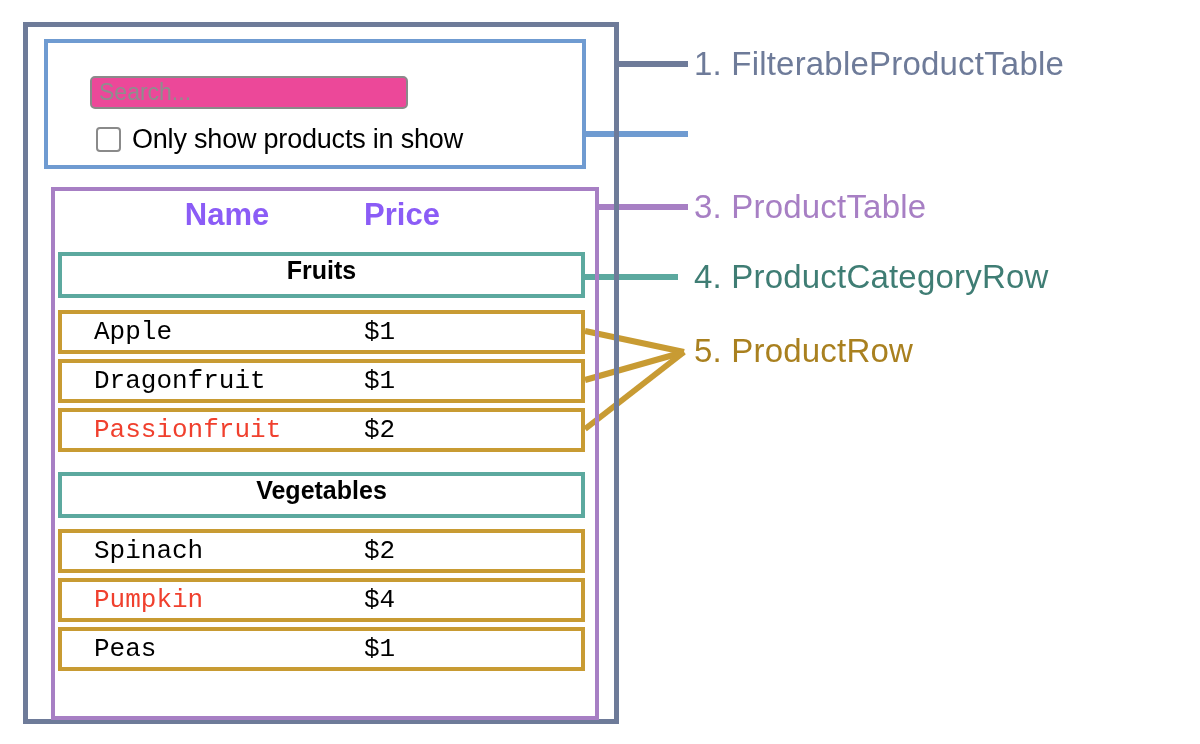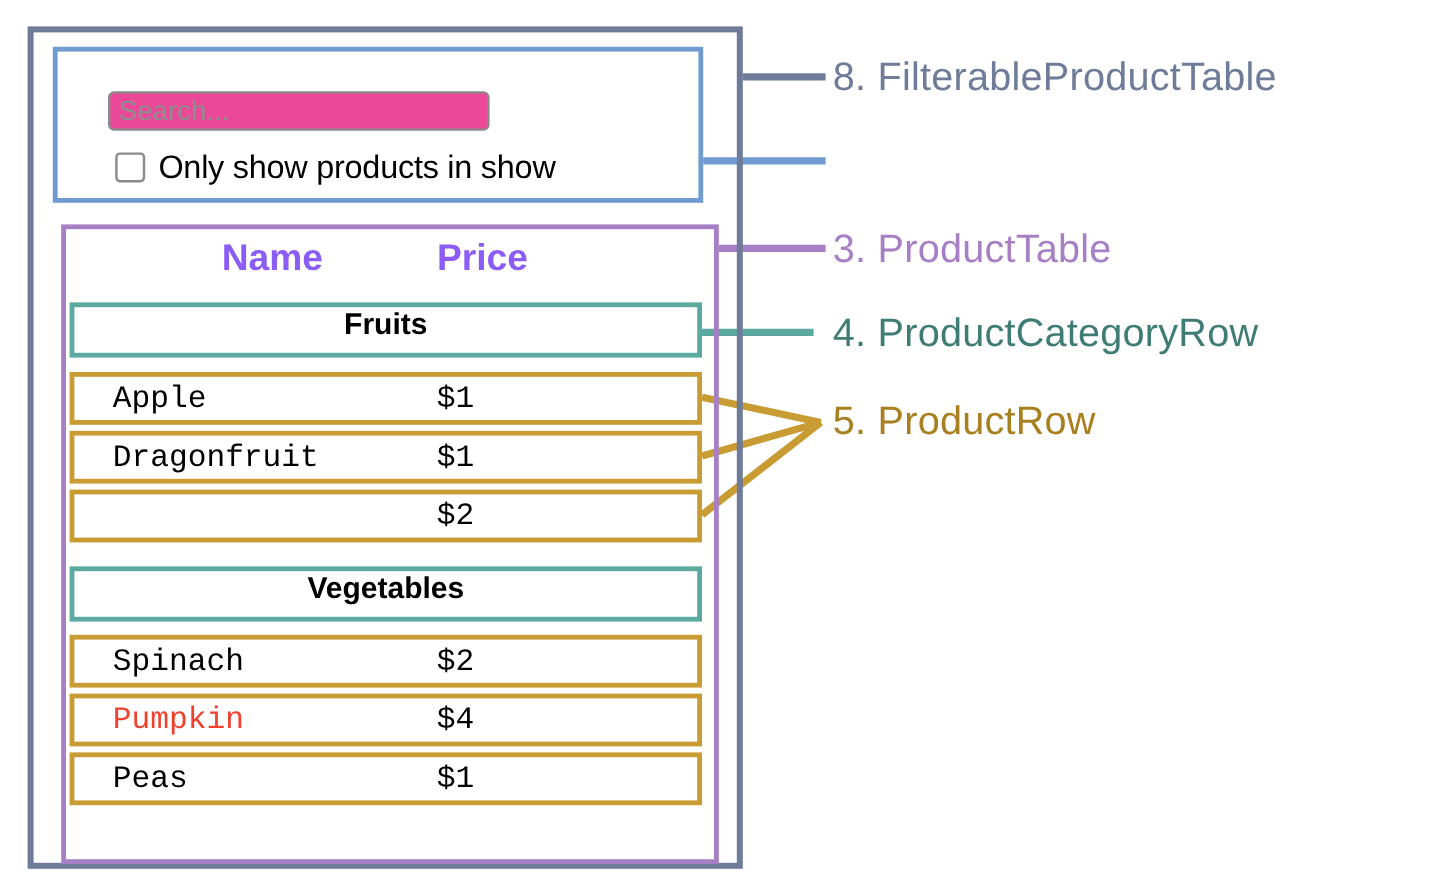--- a/index.html
+++ b/index.html
@@ -182,20 +182,21 @@
     <span class="cell-name">Apple</span>
     <span class="cell-price">$1</span>
   </div>
 
   <div class="row row-product" style="top:359px">
     <span class="cell-name">Dragonfruit</span>
     <span class="cell-price">$1</span>
   </div>
 
   <div class="row row-product" style="top:408px">
+    <span class="cell-name oos">Passionfruit</span>
     <span class="cell-price">$2</span>
   </div>
 
   <div class="row row-category" style="top:472px">
     <span class="cat-label">Vegetables</span>
   </div>
 
   <div class="row row-product" style="top:529px">
     <span class="cell-name">Spinach</span>
     <span class="cell-price">$2</span>
@@ -204,21 +205,21 @@
   <div class="row row-product" style="top:578px">
     <span class="cell-name oos">Pumpkin</span>
     <span class="cell-price">$4</span>
   </div>
 
   <div class="row row-product" style="top:627px">
     <span class="cell-name">Peas</span>
     <span class="cell-price">$1</span>
   </div>
 
-  <div class="legend-label" style="left:694px; top:45px;  color:#6e7b99;">8. FilterableProductTable</div>
+  <div class="legend-label" style="left:694px; top:45px;  color:#6e7b99;">1. FilterableProductTable</div>
 
 
   <div class="legend-label" style="left:694px; top:188px; color:#a77fc4;">3. ProductTable</div>
 
   <div class="legend-label" style="left:694px; top:258px; color:#3f7d74;">4. ProductCategoryRow</div>
 
   <div class="legend-label" style="left:694px; top:332px; color:#a9801f;">5. ProductRow</div>
 
 </div>
 

